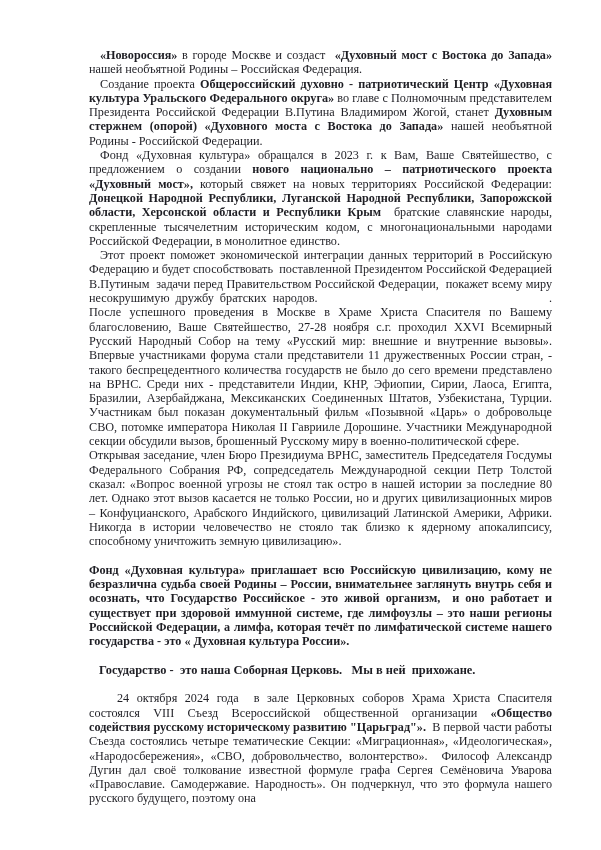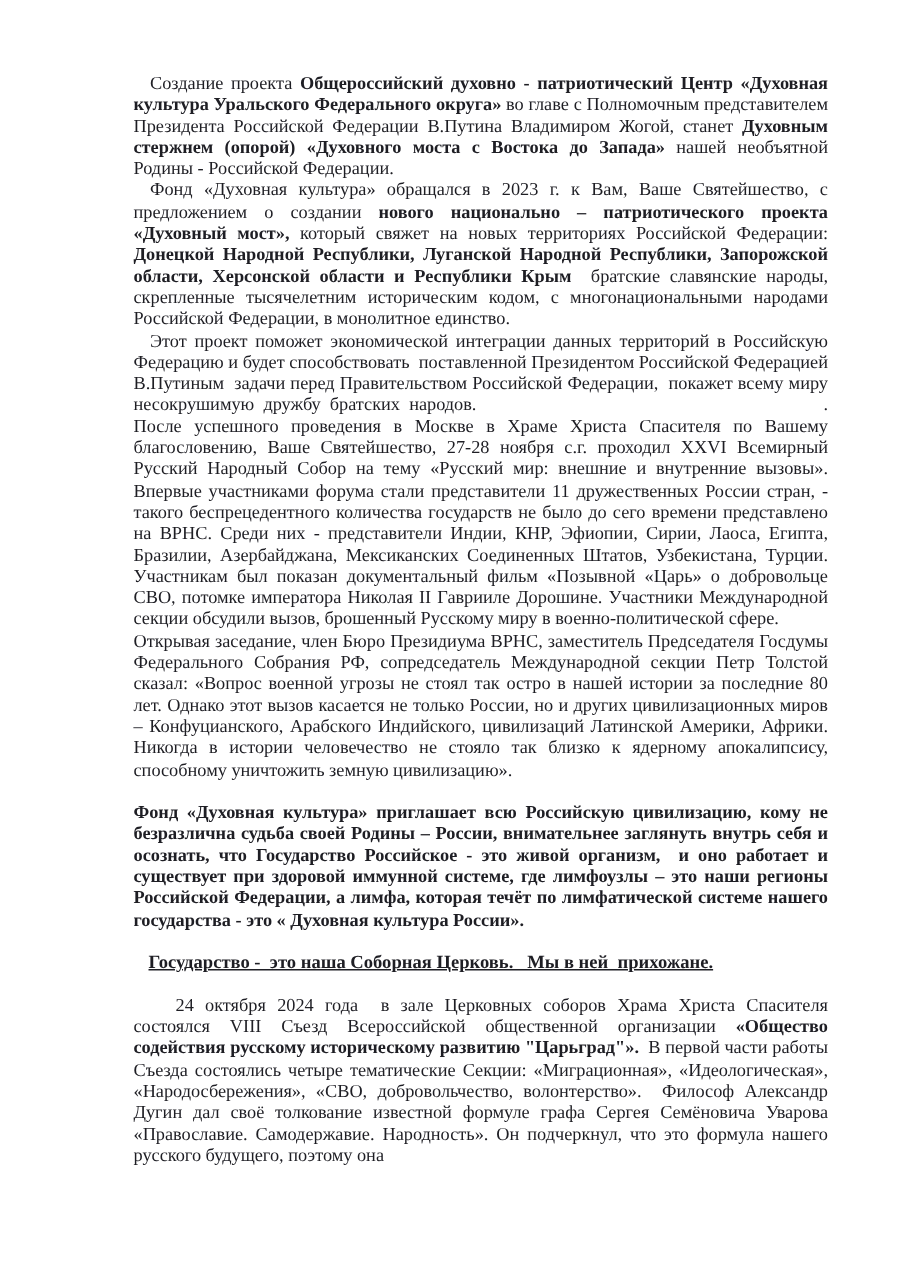--- a/index.html
+++ b/index.html
@@ -27,28 +27,29 @@
   .para .b { font-weight: bold; }
   .heading {
     font-size: 12.4px;
     line-height: 14.3px;
     font-weight: bold;
     text-align: left;
     text-indent: 10px;
     color: #1e1e24;
     margin: 0;
   }
-  .heading .u { text-decoration: underline; }
+  .heading .u { }
   .spacer { height: 14.3px; }
   .fr { float: right; }
 </style>
 </head>
 <body>
 
 <div class="page" style="background: rgb(255, 255, 255);">
+    <div class="para indent" style="color: rgb(30, 30, 36);"><span class="b">«Новороссия»</span><span> в городе Москве и создаст&nbsp; </span><span class="b">«Духовный мост с Востока до Запада»</span><span> нашей необъятной Родины – Российская Федерация.</span></div>
     <div class="para indent" style="color: rgb(30, 30, 36);"><span>Создание проекта </span><span class="b">Общероссийский духовно - патриотический Центр «Духовная культура Уральского Федерального округа»</span><span> во главе с Полномочным представителем Президента Российской Федерации В.Путина Владимиром Жогой, станет </span><span class="b">Духовным стержнем (опорой) «Духовного моста с Востока до Запада»</span><span> нашей необъятной Родины - Российской Федерации.</span></div>
     <div class="para indent" style="color: rgb(30, 30, 36);"><span>Фонд «Духовная культура» обращался в 2023 г. к Вам, Ваше Святейшество, с предложением о создании </span><span class="b">нового национально – патриотического проекта «Духовный мост»,</span><span> который свяжет на новых территориях Российской Федерации: </span><span class="b">Донецкой Народной Республики, Луганской Народной Республики, Запорожской области, Херсонской области и Республики Крым</span><span>&nbsp; братские славянские народы, скрепленные тысячелетним историческим кодом, с многонациональными народами Российской Федерации, в монолитное единство.</span></div>
     <div class="para indent" style="color: rgb(30, 30, 36);"><span>Этот проект поможет экономической интеграции данных территорий в Российскую Федерацию и будет способствовать&nbsp; поставленной Президентом Российской Федерацией В.Путиным&nbsp; задачи перед Правительством Российской Федерации,&nbsp; покажет всему миру несокрушимую&nbsp; дружбу&nbsp; братских&nbsp; народов.</span><span class="fr">.</span></div>
     <div class="para" style="color: rgb(30, 30, 36);"><span>После успешного проведения в Москве в Храме Христа Спасителя по Вашему благословению, Ваше Святейшество, 27-28 ноября с.г. проходил XXVI Всемирный Русский Народный Собор на тему «Русский мир: внешние и внутренние вызовы». Впервые участниками форума стали представители 11 дружественных России стран, - такого беспрецедентного количества государств не было до сего времени представлено на ВРНС. Среди них - представители Индии, КНР, Эфиопии, Сирии, Лаоса, Египта, Бразилии, Азербайджана, Мексиканских Соединенных Штатов, Узбекистана, Турции. Участникам был показан документальный фильм «Позывной «Царь» о добровольце СВО, потомке императора Николая II Гаврииле Дорошине. Участники Международной секции обсудили вызов, брошенный Русскому миру в военно-политической сфере.</span></div>
     <div class="para" style="color: rgb(30, 30, 36);"><span>Открывая заседание, член Бюро Президиума ВРНС, заместитель Председателя Госдумы Федерального Собрания РФ, сопредседатель Международной секции Петр Толстой сказал: «Вопрос военной угрозы не стоял так остро в нашей истории за последние 80 лет. Однако этот вызов касается не только России, но и других цивилизационных миров – Конфуцианского, Арабского Индийского, цивилизаций Латинской Америки, Африки. Никогда в истории человечество не стояло так близко к ядерному апокалипсису, способному уничтожить земную цивилизацию».</span></div>
     <div class="spacer"></div>
     <div class="para" style="color: rgb(30, 30, 36);"><span class="b">Фонд «Духовная культура» приглашает всю Российскую цивилизацию, кому не безразлична судьба своей Родины – России, внимательнее заглянуть внутрь себя и осознать, что Государство Российское - это живой организм,&nbsp; и оно работает и существует при здоровой иммунной системе, где лимфоузлы – это наши регионы Российской Федерации, а лимфа, которая течёт по лимфатической системе нашего государства - это « Духовная культура России».</span></div>
     <div class="spacer"></div>
     <div class="heading" style="color: rgb(30, 30, 36);"><span class="b u">Государство -&nbsp; это наша Соборная Церковь.&nbsp;&nbsp; Мы в ней&nbsp; прихожане.</span></div>
     <div class="spacer"></div>

